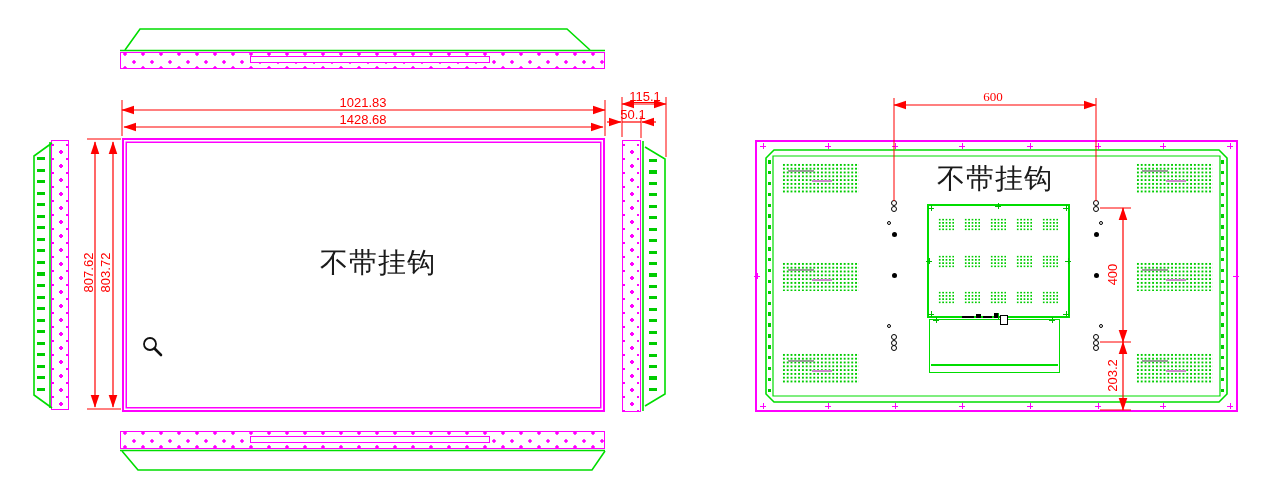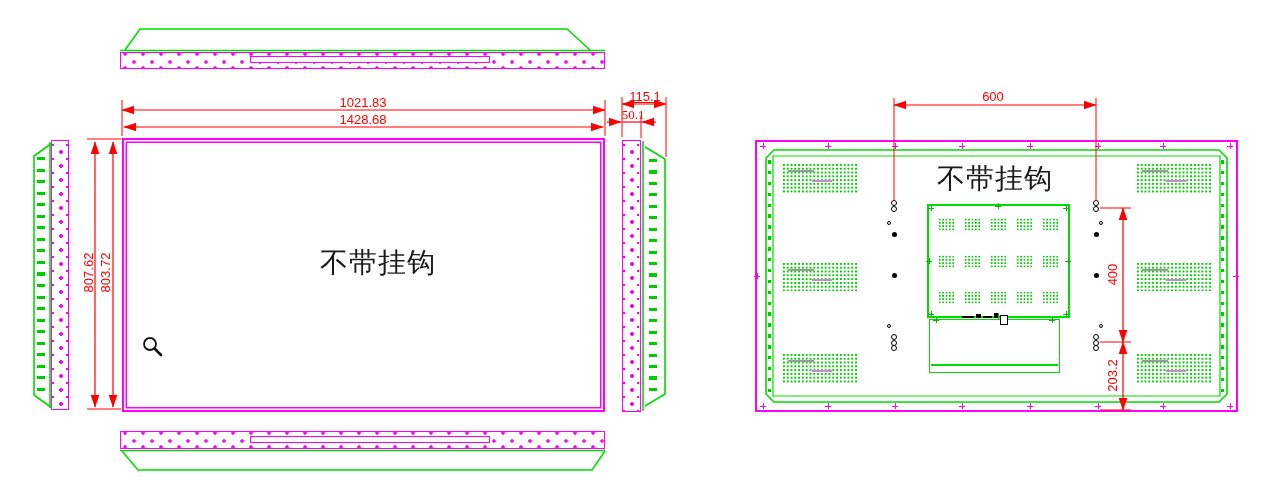--- a/index.html
+++ b/index.html
@@ -106,22 +106,22 @@
 
     <div class="cad-label txt" style="left:937px;top:164px;width:116px;">不带挂钩</div>
   </div>
 
   
   <div class="dim txt" style="left:283px;top:96px;width:160px;">1021.83</div>
   <div class="dim txt" style="left:283px;top:113px;width:160px;">1428.68</div>
   <div class="dim rot txt" style="left:53px;top:266px;width:70px;">807.62</div>
   <div class="dim rot txt" style="left:70px;top:266px;width:70px;">803.72</div>
   <div class="dim txt" style="left:615px;top:90px;width:60px;text-decoration:underline;">115.1</div>
-  <div class="dim txt" style="left:608px;top:108px;width:50px;font-family:Liberation Serif, serif;">50.1</div>
-  <div class="dim txt" style="left:943px;top:90px;width:100px;">600</div>
+  <div class="dim txt" style="left:608px;top:108px;width:50px;">50.1</div>
+  <div class="dim txt" style="left:943px;top:90px;width:100px;font-family:Liberation Serif, serif;">600</div>
   <div class="dim rot txt" style="left:1082px;top:268px;width:60px;">400</div>
   <div class="dim rot txt" style="left:1082px;top:369px;width:60px;">203.2</div>
 
   
   <svg class="overlay" width="1273" height="493" viewBox="0 0 1273 493">
     <defs>
       <marker id="ar" viewBox="0 0 10 8" refX="9.5" refY="4" markerWidth="11" markerHeight="8.5" orient="auto-start-reverse">
         <path d="M0,0.6 L10,4 L0,7.4 Z" fill="#ff0000"></path>
       </marker>
     </defs>

